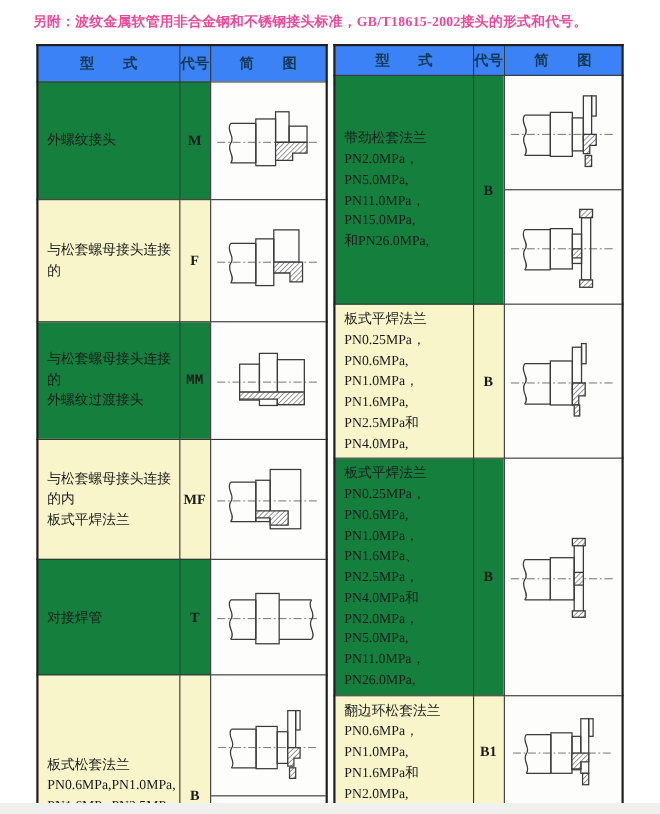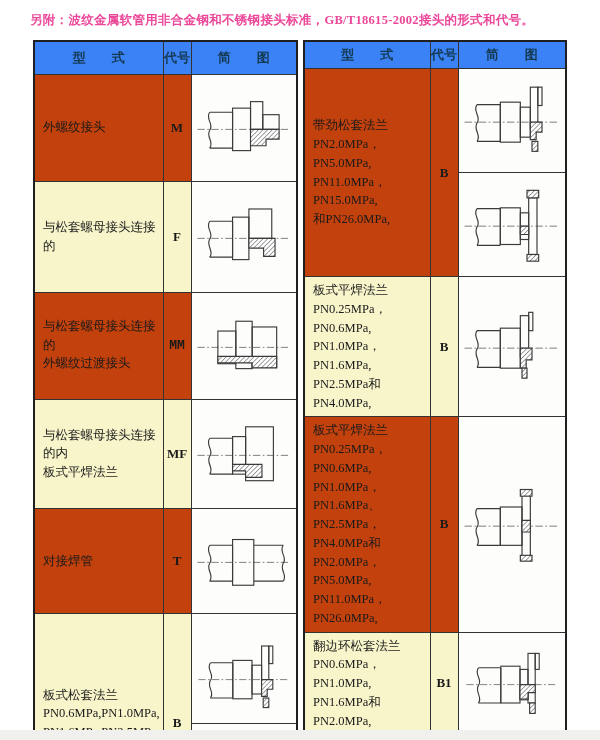--- a/index.html
+++ b/index.html
@@ -21,21 +21,21 @@
     text-align:center;color:#143a52;
   }
   .type{
     font-size:12.5px;line-height:1.5;padding:4px 3px 4px 8px;
     white-space:pre-line;text-align:left;
   }
   .code{
     text-align:center;font-weight:bold;font-size:13px;
   }
   .bg-y{background:#f8f5cb;}
-  .bg-w{background:#c2410c;}
+  .bg-w{background:#15803d;}
   .diag-cell{background:#fdfdfb;text-align:center;vertical-align:middle;padding:0;}
   .diag-cell svg{display:block;margin:0 auto;}
   .split{padding:0;}
   .split .sub{display:flex;align-items:center;justify-content:center;}
   .split .sub:first-child{border-bottom:1px solid #333;}
   .footer-strip{
     position:absolute;left:0;bottom:0;width:600px;height:10px;background:#f0f0ee;
   }
   .defs-holder{position:absolute;width:0;height:0;}
 </style>

